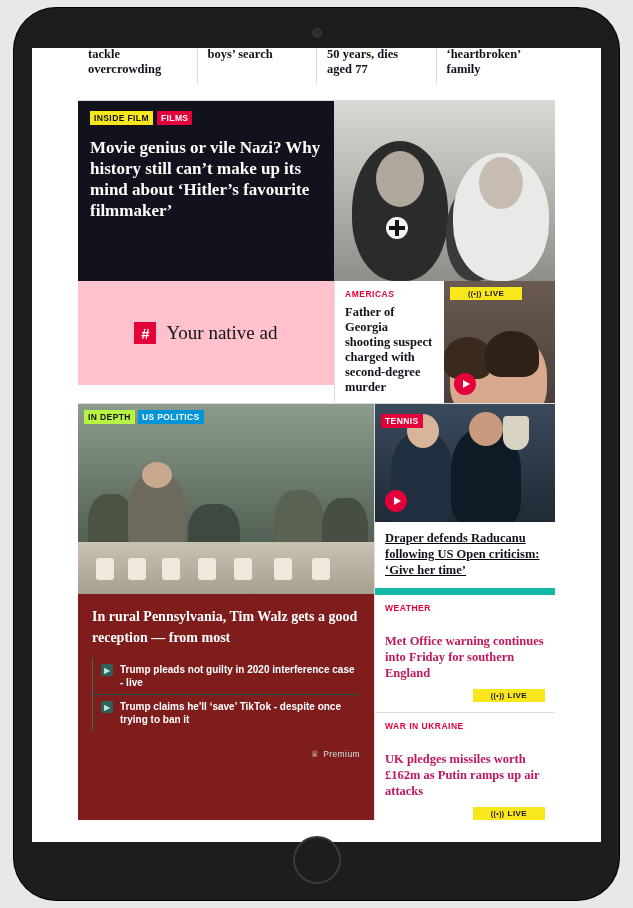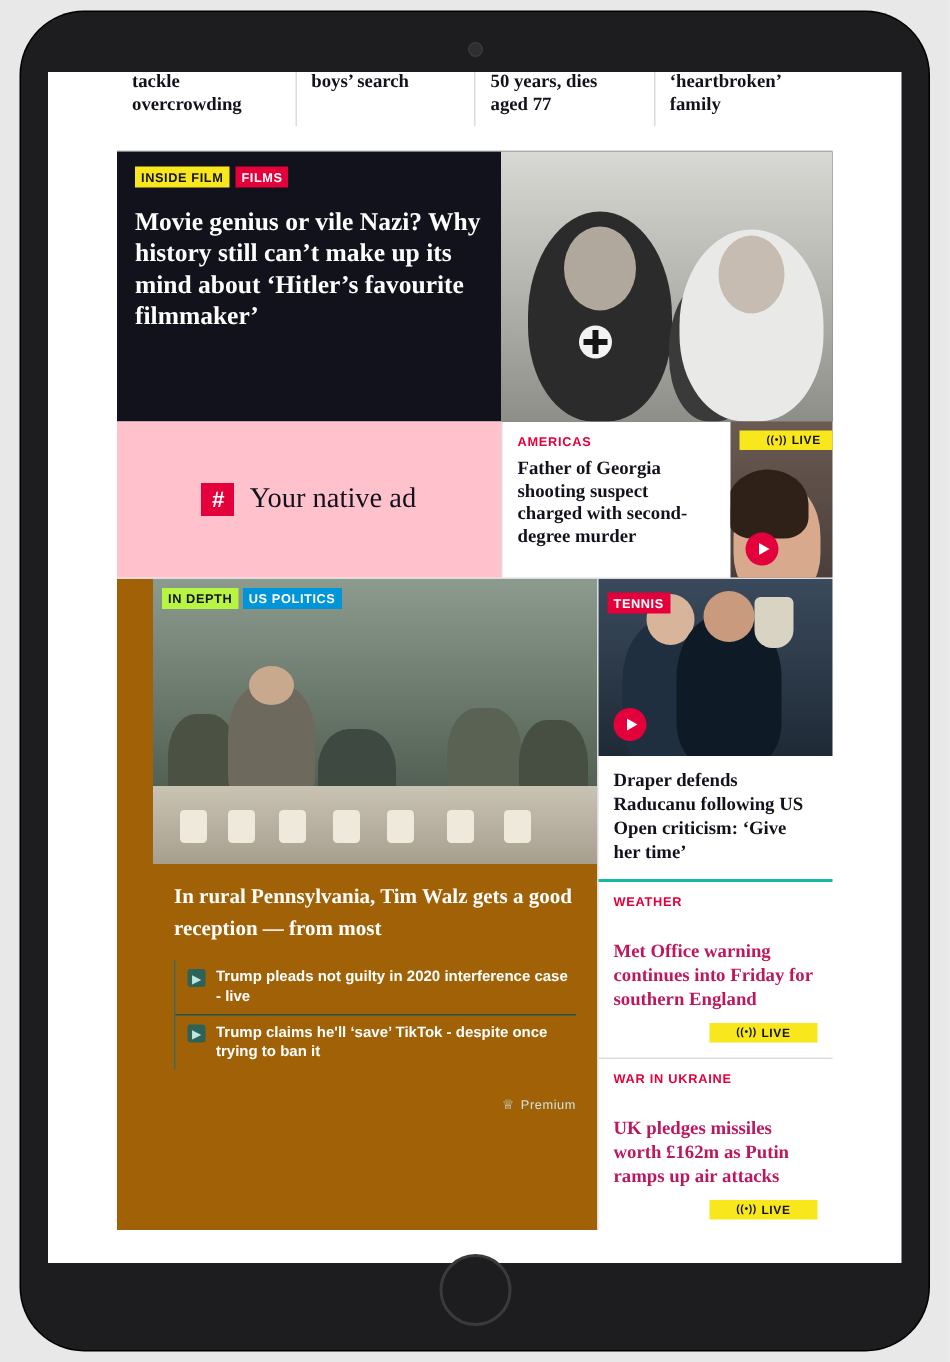--- a/index.html
+++ b/index.html
@@ -199,21 +199,21 @@
     font-family: "Liberation Serif", serif;
     font-size: 19px;
     color: #12121c;
   }
   .americas {
     flex: 1;
     display: flex;
     border-left: 1px solid #dcdcdc;
   }
   .americas-text {
-    width: 152px;
+    width: 109px;
     padding: 8px 10px;
     box-sizing: border-box;
   }
   .americas-head {
     font-family: "Liberation Serif", serif;
     font-weight: 700;
     font-size: 12.5px;
     line-height: 15px;
     color: #12121c;
     margin-top: 6px;
@@ -246,23 +246,22 @@
     border-top: 4.5px solid transparent;
     border-bottom: 4.5px solid transparent;
     margin-left: 2px;
   }
   .live-tr { position: absolute; top: 6px; left: 6px; }
 
   
   .row3 { display: flex; }
   .walz {
     width: 296px;
-    background: #a16207;
-    position: relative;
-    padding-left: 24px;
+    background: #7f1d1d;
+    position: relative;
   }
   .walz-img {
     height: 190px;
     position: relative;
     overflow: hidden;
     background: linear-gradient(180deg,#8d9a8e 0%,#5d6b5f 60%,#3d4a40 100%);
   }
   .wtag { position: absolute; top: 6px; left: 6px; z-index: 3; display:flex; gap:3px; }
   .blob { position: absolute; border-radius: 40% 40% 30% 30%; }
   .b1{left:10px;bottom:30px;width:46px;height:70px;background:#4b5244;}
@@ -328,21 +327,21 @@
     overflow: hidden;
     background: linear-gradient(180deg,#3a4a5c 0%,#1f2a36 100%);
   }
   .ttag { position: absolute; top: 6px; left: 6px; z-index:3; }
   .tfig { position: absolute; border-radius: 42% 42% 28% 28%; }
   .tf1{left:16px;bottom:-6px;width:62px;height:96px;background:#1f2f3f;}
   .tf1::before{content:"";position:absolute;left:16px;top:-18px;width:32px;height:34px;border-radius:50%;background:#d8b49a;}
   .tf2{right:34px;bottom:-6px;width:70px;height:100px;background:#0e1a26;}
   .tf2::before{content:"";position:absolute;left:18px;top:-16px;width:34px;height:34px;border-radius:50%;background:#c99a7d;}
   .trophy{position:absolute;right:26px;top:12px;width:26px;height:34px;background:#d9d3c4;border-radius:4px 4px 12px 12px;}
-  .tennis-body { padding: 8px 10px 10px 10px; border-bottom: 2px solid #14b8a6; }
+  .tennis-body { padding: 8px 10px 10px 10px; border-bottom: 7px solid #14b8a6; text-decoration: underline; }
   .tennis-head {
     font-family: "Liberation Serif", serif;
     font-weight: 700;
     font-size: 12.5px;
     line-height: 16px;
     color: #12121c;
   }
   .play-tennis { position: absolute; left: 10px; bottom: 10px; }
 
   .story {

